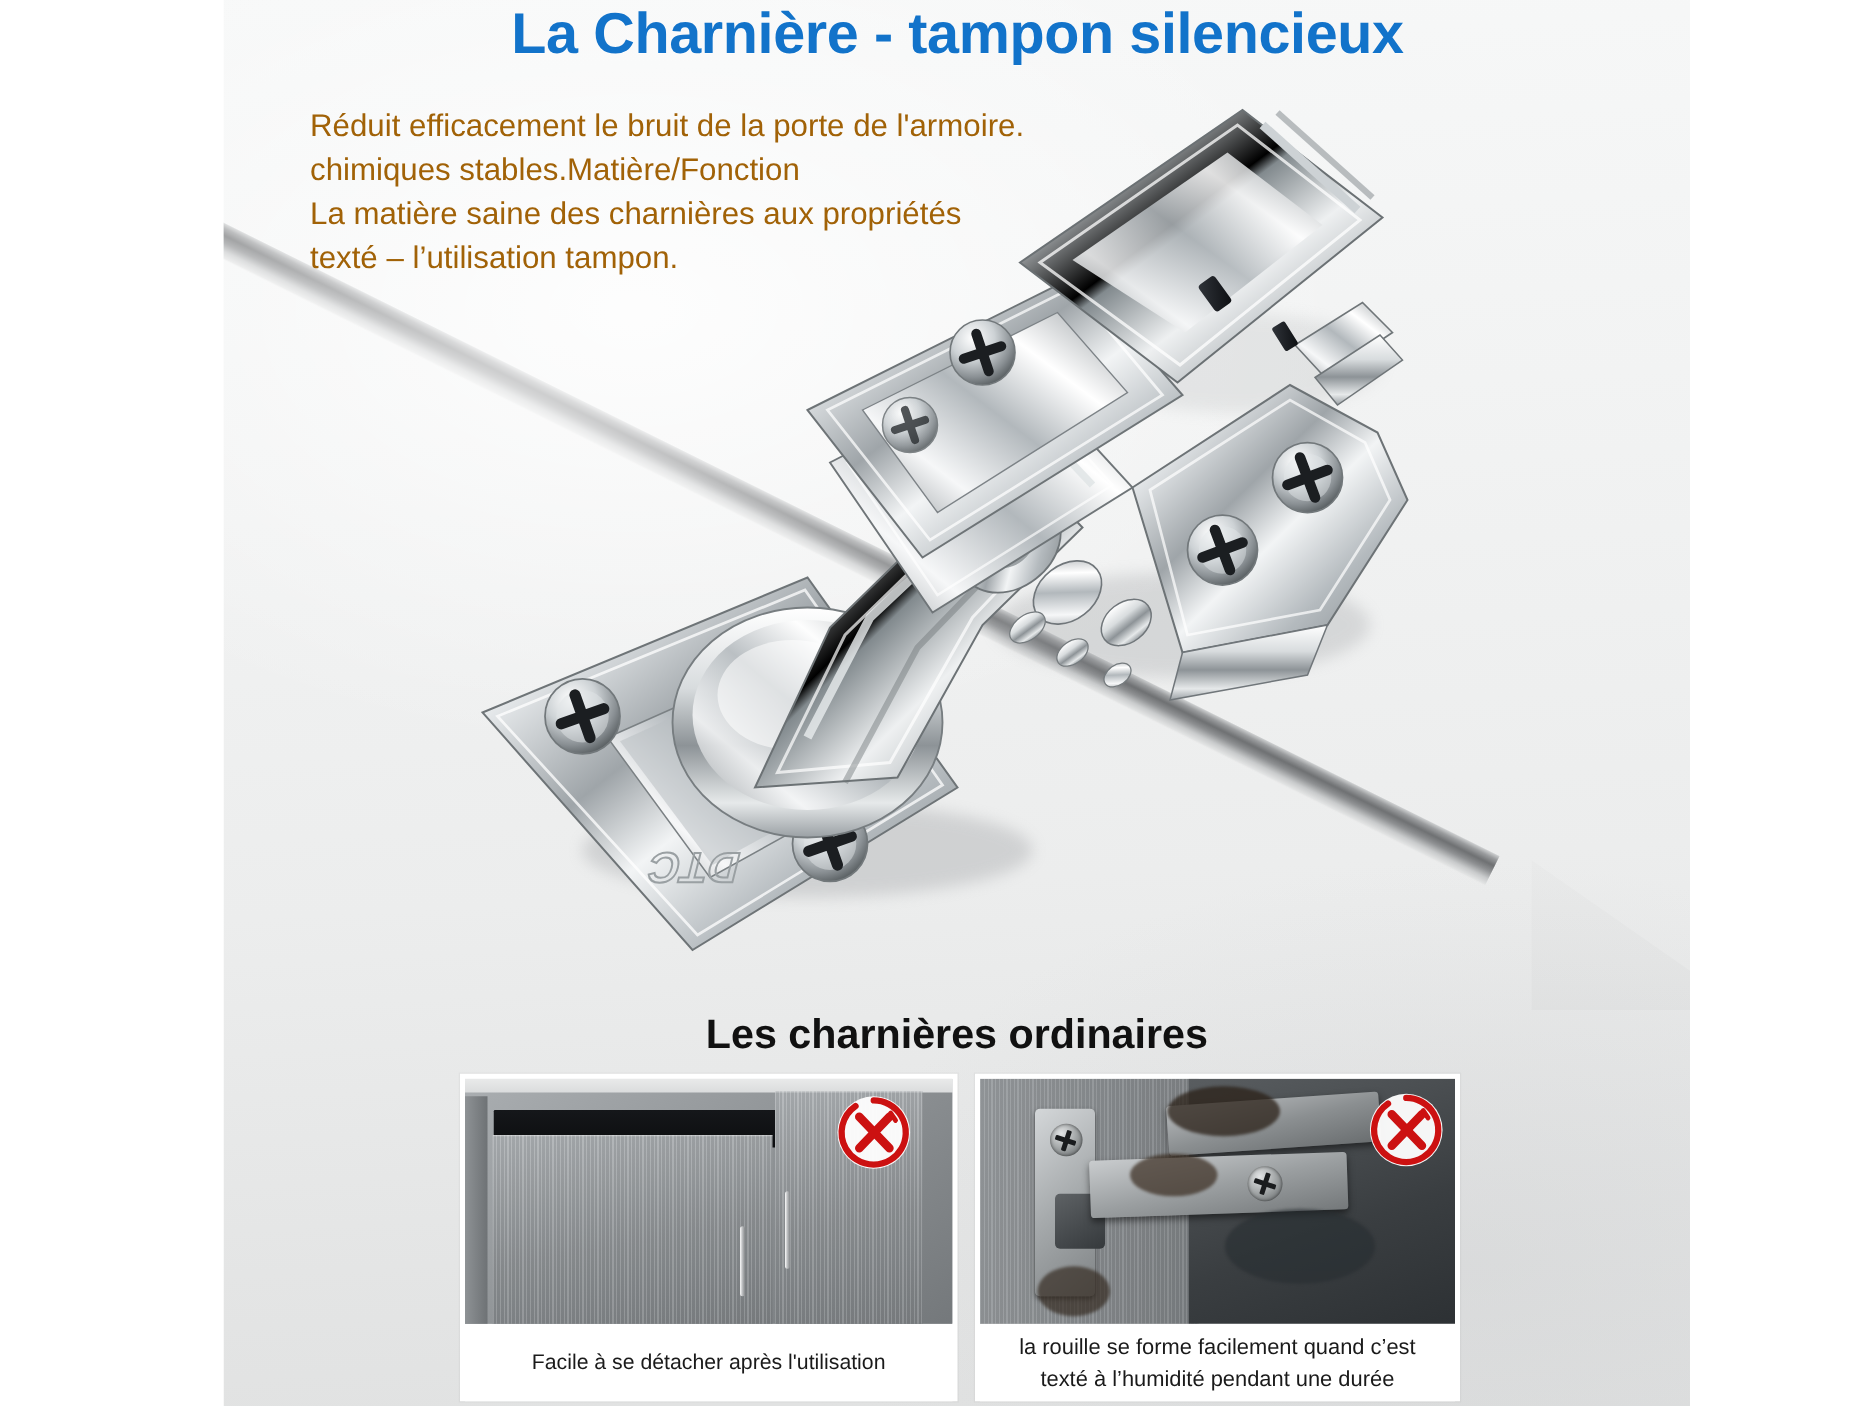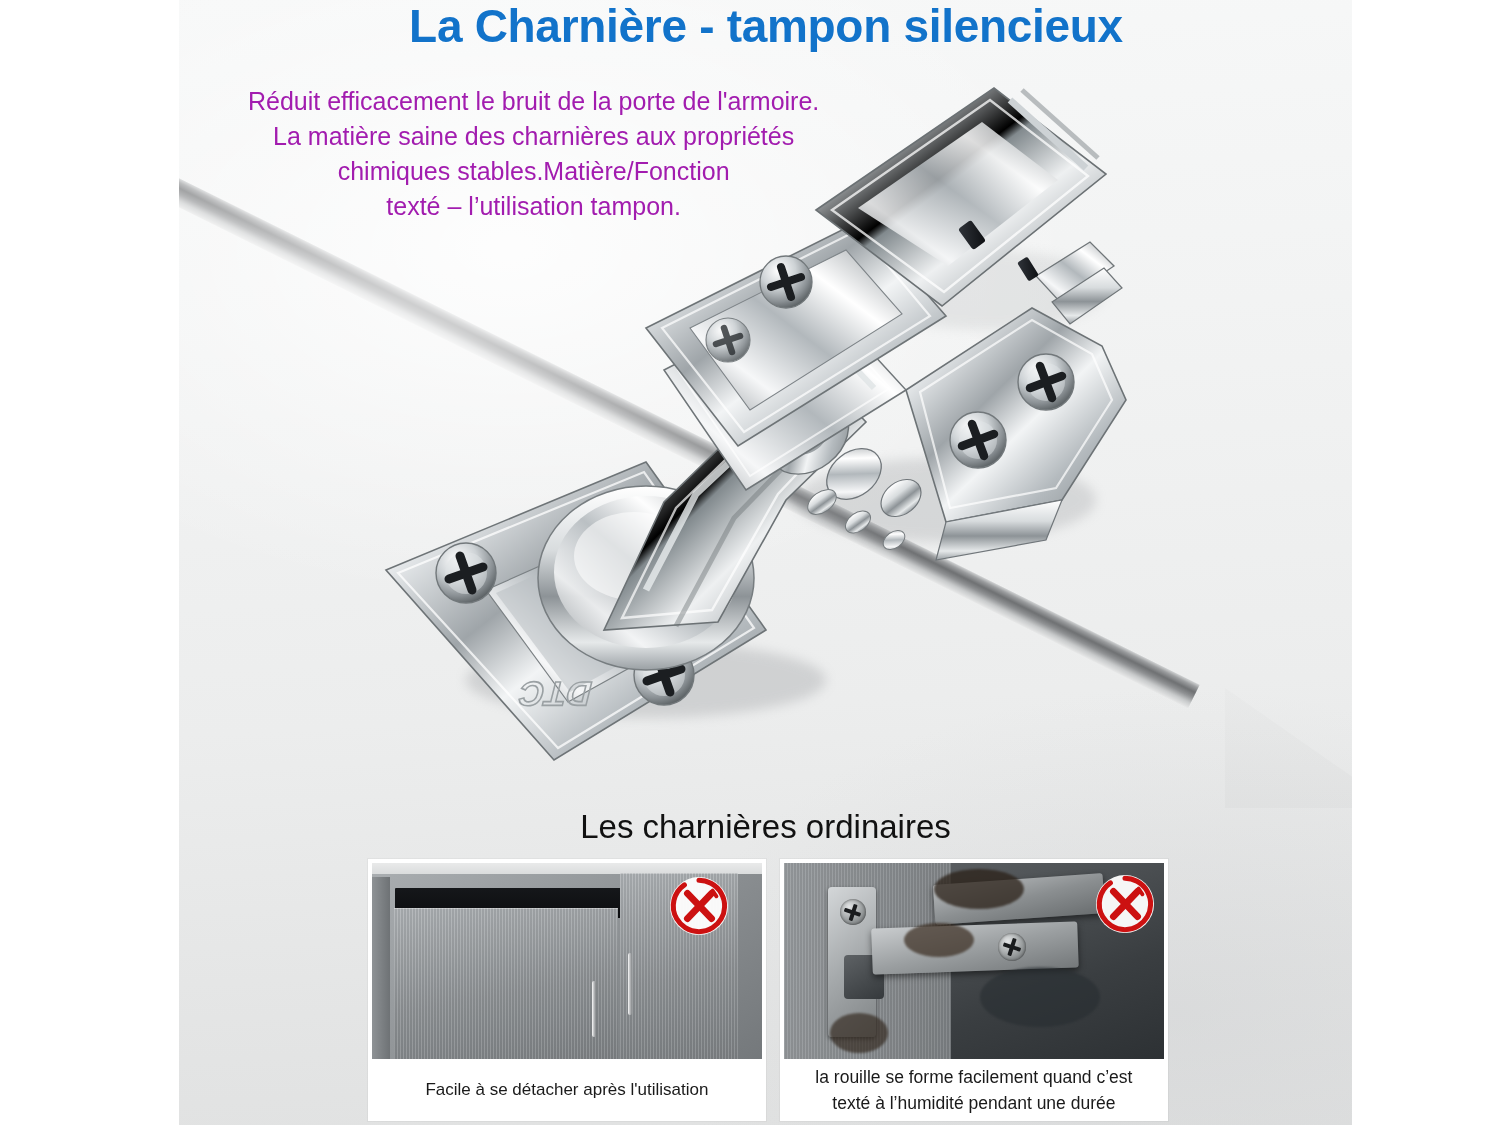--- a/index.html
+++ b/index.html
@@ -47,32 +47,32 @@
     position:absolute;left:0;top:-2px;width:1500px;text-align:center;
     font-size:46px;font-weight:bold;letter-spacing:-.3px;
     color:#1273ca;white-space:nowrap;line-height:56px;
     z-index:30;
     text-shadow:0 1px 0 rgba(255,255,255,.6);
   }
 
   
   .body-copy{
     position:absolute;left:232px;top:84px;z-index:25;
-    font-size:25px;line-height:35px;color:#a21caf;font-weight:500;text-align:center;
+    font-size:25px;line-height:35px;color:#a16207;font-weight:500;
   }
   .body-copy div{white-space:nowrap;}
 
   
   .hinge{position:absolute;left:330px;top:70px;width:790px;height:740px;z-index:20;}
   .hinge svg{width:100%;height:100%;display:block;}
 
   
   .sec-head{
     position:absolute;left:163px;top:808px;width:1173px;text-align:center;
-    font-size:33px;color:#111;font-weight:400;z-index:25;
+    font-size:33px;color:#111;font-weight:700;z-index:25;
   }
 
   
   .cards{position:absolute;left:352px;top:859px;width:800px;height:262px;z-index:25;
          display:flex;gap:14px;}
   .card{
     background:#fff;padding:4px 4px 0 4px;box-sizing:border-box;
     display:flex;flex-direction:column;
     box-shadow:0 0 0 1px rgba(0,0,0,.03);
   }
@@ -147,22 +147,22 @@
 
   <div class="panel">
     <div class="door-edge"></div>
     <div class="door-edge-tip"></div>
   </div>
 
   <div class="title">La Charnière - tampon silencieux</div>
 
   <div class="body-copy">
     <div>Réduit efficacement le bruit de la porte de l'armoire.</div>
+    <div>chimiques stables.Matière/Fonction</div>
     <div>La matière saine des charnières aux propriétés</div>
-    <div>chimiques stables.Matière/Fonction</div>
     <div>texté – l’utilisation tampon.</div>
   </div>
 
   <div class="hinge">
     <svg viewBox="0 0 790 740" xmlns="http://www.w3.org/2000/svg">
       <defs>
         <linearGradient id="chromeA" x1="0" y1="0" x2="1" y2="1">
           <stop offset="0" stop-color="#ffffff"></stop>
           <stop offset=".18" stop-color="#e8ebed"></stop>
           <stop offset=".40" stop-color="#9fa5a9"></stop>

